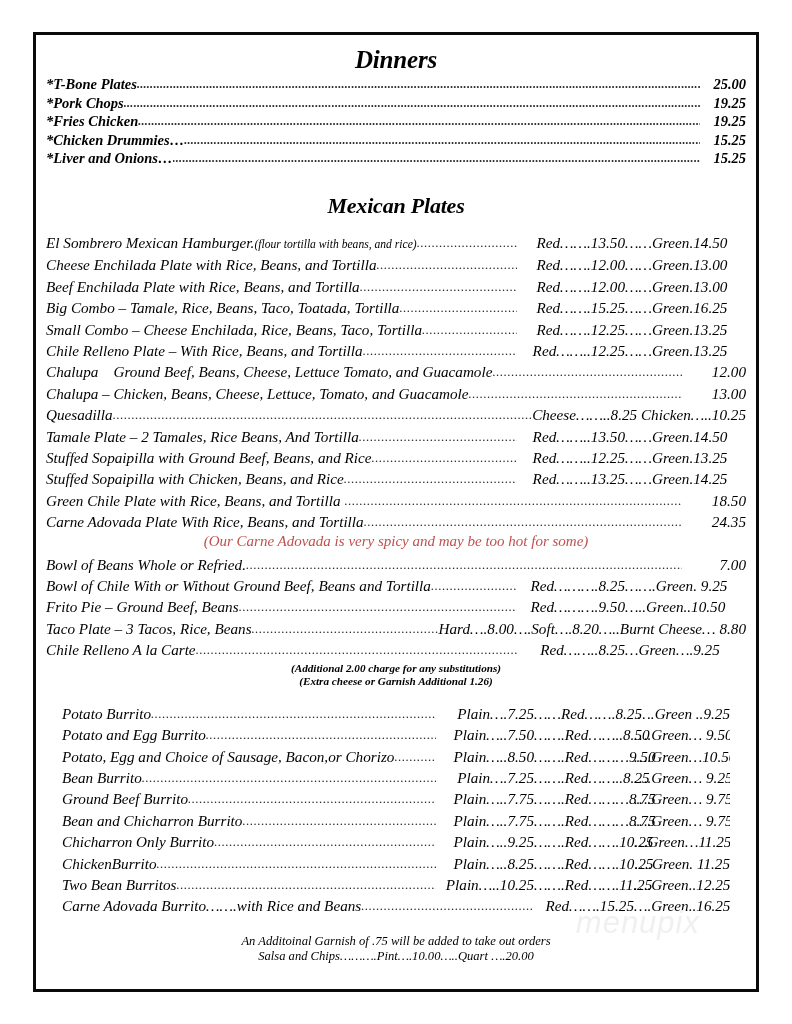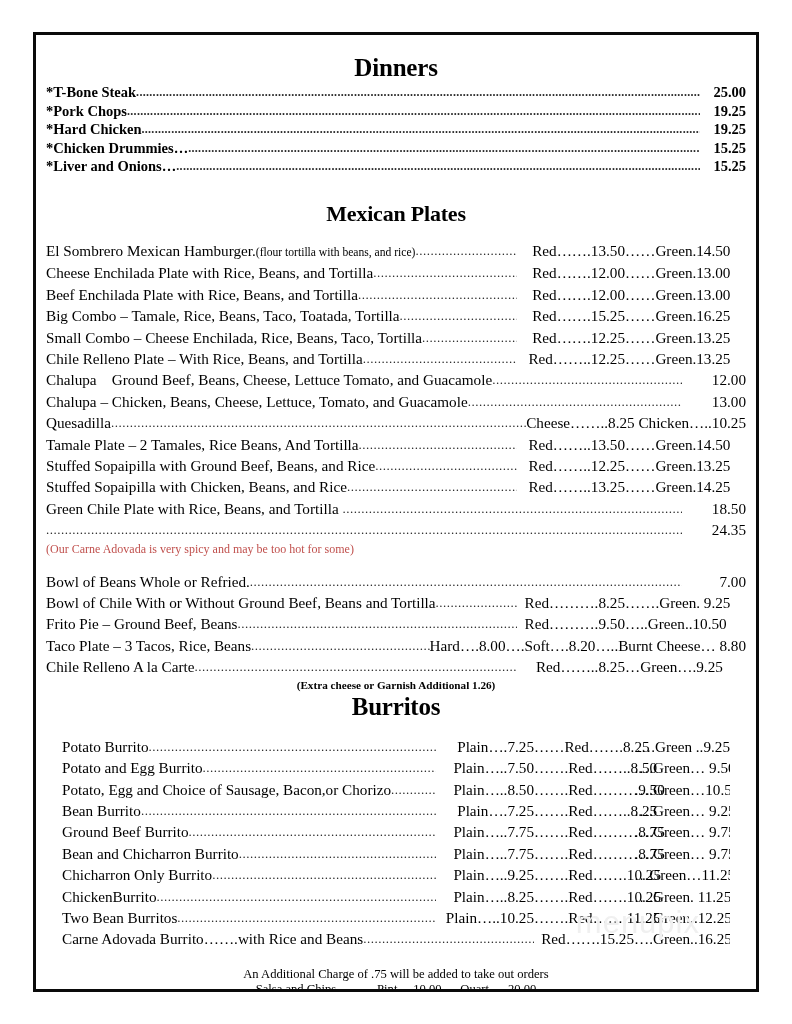--- a/index.html
+++ b/index.html
@@ -20,24 +20,25 @@
     left: 33px;
     top: 32px;
     width: 726px;
     height: 960px;
     border: 3px solid #0a0a0a;
     box-sizing: border-box;
     background: #ffffff;
     overflow: hidden;
   }
   .inner {
-    padding: 12px 10px 0 10px;
+    padding: 4px 10px 0 10px;
     position: relative;
     height: 100%;
     box-sizing: border-box;
+    font-style: italic;
   }
 
   
   .section-title {
     text-align: center;
     font-weight: bold;
     font-family: "Liberation Serif", "DejaVu Serif", serif;
     letter-spacing: -0.2px;
   }
   .title-dinners {
@@ -102,22 +103,23 @@
     line-height: 20.4px;
   }
   .sub-desc { font-size: 11.6px; }
 
   
   .p-red   { display:inline-block; width: 108px; }
   .p-green { display:inline-block; width: 121px; text-align: left; }
   .p-solo  { display:inline-block; width: 64px; text-align: right; }
 
   .note-red {
+    text-align: center;
     color: #c0504d;
-    font-size: 12px;
+    font-size: 15px;
     line-height: 15px;
     margin: 0 0 1px 0;
     font-family: "Liberation Serif", "DejaVu Serif", serif;
   }
   .fineprint {
     text-align: center;
     font-weight: bold;
     font-size: 11.2px;
     line-height: 13px;
     margin: 0;
@@ -147,69 +149,69 @@
   }
 </style>
 </head>
 <body>
 
 <div id="menu-page">
   <div class="inner">
 
     <div class="section-title title-dinners">Dinners</div>
     <div class="dinners-list" id="dinners-list">
-        <div class="row "><span class="nm">*T-Bone Steak</span><span class="dots">............................................................................................................................................................................................................................</span><span class="pr">25.00</span></div>
+        <div class="row "><span class="nm">*T-Bone Plates</span><span class="dots">............................................................................................................................................................................................................................</span><span class="pr">25.00</span></div>
         <div class="row "><span class="nm">*Pork Chops</span><span class="dots">............................................................................................................................................................................................................................</span><span class="pr">19.25</span></div>
-        <div class="row "><span class="nm">*Hard Chicken</span><span class="dots">............................................................................................................................................................................................................................</span><span class="pr">19.25</span></div>
+        <div class="row "><span class="nm">*Fries Chicken</span><span class="dots">............................................................................................................................................................................................................................</span><span class="pr">19.25</span></div>
         <div class="row "><span class="nm">*Chicken Drummies…</span><span class="dots">............................................................................................................................................................................................................................</span><span class="pr">15.25</span></div>
         <div class="row "><span class="nm">*Liver and Onions…</span><span class="dots">............................................................................................................................................................................................................................</span><span class="pr">15.25</span></div>
       </div>
 
     <div class="section-title title-mexican">Mexican Plates</div>
     <div class="plates-list" id="plates-list">
         <div class="row "><span class="nm">El Sombrero Mexican Hamburger.<span class="sub-desc">(flour tortilla with beans, and rice)</span></span><span class="dots">............................................................................................................................................................................................................................</span><span class="pr"><span class="p-red">Red…….13.50</span><span class="p-green">……Green.14.50</span></span></div>
         <div class="row "><span class="nm">Cheese Enchilada Plate with Rice, Beans, and Tortilla</span><span class="dots">............................................................................................................................................................................................................................</span><span class="pr"><span class="p-red">Red…….12.00</span><span class="p-green">……Green.13.00</span></span></div>
         <div class="row "><span class="nm">Beef Enchilada Plate with Rice, Beans, and Tortilla</span><span class="dots">............................................................................................................................................................................................................................</span><span class="pr"><span class="p-red">Red…….12.00</span><span class="p-green">……Green.13.00</span></span></div>
         <div class="row "><span class="nm">Big Combo – Tamale, Rice, Beans, Taco, Toatada, Tortilla</span><span class="dots">............................................................................................................................................................................................................................</span><span class="pr"><span class="p-red">Red…….15.25</span><span class="p-green">……Green.16.25</span></span></div>
         <div class="row "><span class="nm">Small Combo – Cheese Enchilada, Rice, Beans, Taco, Tortilla</span><span class="dots">............................................................................................................................................................................................................................</span><span class="pr"><span class="p-red">Red…….12.25</span><span class="p-green">……Green.13.25</span></span></div>
         <div class="row "><span class="nm">Chile Relleno Plate – With Rice, Beans, and Tortilla</span><span class="dots">............................................................................................................................................................................................................................</span><span class="pr"><span class="p-red">Red……..12.25</span><span class="p-green">……Green.13.25</span></span></div>
         <div class="row "><span class="nm">Chalupa    Ground Beef, Beans, Cheese, Lettuce Tomato, and Guacamole</span><span class="dots">............................................................................................................................................................................................................................</span><span class="pr p-solo">12.00</span></div>
         <div class="row "><span class="nm">Chalupa – Chicken, Beans, Cheese, Lettuce, Tomato, and Guacamole</span><span class="dots">............................................................................................................................................................................................................................</span><span class="pr p-solo">13.00</span></div>
         <div class="row "><span class="nm">Quesadilla</span><span class="dots">............................................................................................................................................................................................................................</span><span class="pr"><span>Cheese……..8.25</span><span> Chicken…..10.25</span></span></div>
         <div class="row "><span class="nm">Tamale Plate – 2 Tamales, Rice Beans, And Tortilla</span><span class="dots">............................................................................................................................................................................................................................</span><span class="pr"><span class="p-red">Red……..13.50</span><span class="p-green">……Green.14.50</span></span></div>
         <div class="row "><span class="nm">Stuffed Sopaipilla with Ground Beef, Beans, and Rice</span><span class="dots">............................................................................................................................................................................................................................</span><span class="pr"><span class="p-red">Red……..12.25</span><span class="p-green">……Green.13.25</span></span></div>
         <div class="row "><span class="nm">Stuffed Sopaipilla with Chicken, Beans, and Rice</span><span class="dots">............................................................................................................................................................................................................................</span><span class="pr"><span class="p-red">Red……..13.25</span><span class="p-green">……Green.14.25</span></span></div>
         <div class="row "><span class="nm">Green Chile Plate with Rice, Beans, and Tortilla </span><span class="dots">............................................................................................................................................................................................................................</span><span class="pr p-solo">18.50</span></div>
-        <div class="row "><span class="dots">............................................................................................................................................................................................................................</span><span class="pr p-solo">24.35</span></div>
+        <div class="row "><span class="nm">Carne Adovada Plate With Rice, Beans, and Tortilla</span><span class="dots">............................................................................................................................................................................................................................</span><span class="pr p-solo">24.35</span></div>
       </div>
 
     <div class="note-red">(Our Carne Adovada is very spicy and may be too hot for some)</div>
 
-    <div class="plates-list" style="margin-top:15px" id="plates-list-2">
+    <div class="plates-list" style="margin-top:6px" id="plates-list-2">
         <div class="row "><span class="nm">Bowl of Beans Whole or Refried.</span><span class="dots">............................................................................................................................................................................................................................</span><span class="pr p-solo">7.00</span></div>
         <div class="row "><span class="nm">Bowl of Chile With or Without Ground Beef, Beans and Tortilla</span><span class="dots">............................................................................................................................................................................................................................</span><span class="pr"><span class="p-red">Red……….8.25</span><span class="p-green">…….Green. 9.25</span></span></div>
         <div class="row "><span class="nm">Frito Pie – Ground Beef, Beans</span><span class="dots">............................................................................................................................................................................................................................</span><span class="pr"><span class="p-red">Red……….9.50</span><span class="p-green">…..Green..10.50</span></span></div>
         <div class="row "><span class="nm">Taco Plate – 3 Tacos, Rice, Beans</span><span class="dots">............................................................................................................................................................................................................................</span><span class="pr"><span>Hard….8.00</span><span>….Soft….8.20</span><span>…..Burnt Cheese… 8.80</span></span></div>
         <div class="row "><span class="nm">Chile Relleno A la Carte</span><span class="dots">............................................................................................................................................................................................................................</span><span class="pr"><span class="p-red">Red……..8.25</span><span class="p-green">…Green….9.25</span></span></div>
       </div>
 
+    <div class="fineprint">(Additional 2.00 charge for any substitutions)</div>
     <div class="fineprint">(Extra cheese or Garnish Additional 1.26)</div>
 
-    <div class="section-title title-burritos">Burritos</div>
     <div class="burritos-list" id="burritos-list">
         <div class="row "><span class="nm">Potato Burrito</span><span class="dots">............................................................................................................................................................................................................................</span><span class="pr"><span class="b-plain">Plain….7.25</span><span class="b-red">……Red…….8.25</span><span class="b-green">….Green ..9.25</span></span></div>
         <div class="row "><span class="nm">Potato and Egg Burrito</span><span class="dots">............................................................................................................................................................................................................................</span><span class="pr"><span class="b-plain">Plain…..7.50</span><span class="b-red">…….Red……..8.50</span><span class="b-green">….Green… 9.50</span></span></div>
         <div class="row "><span class="nm">Potato, Egg and Choice of Sausage, Bacon,or Chorizo</span><span class="dots">............................................................................................................................................................................................................................</span><span class="pr"><span class="b-plain">Plain…..8.50</span><span class="b-red">…….Red………9.50</span><span class="b-green">….Green…10.50</span></span></div>
         <div class="row "><span class="nm">Bean Burrito</span><span class="dots">............................................................................................................................................................................................................................</span><span class="pr"><span class="b-plain">Plain….7.25</span><span class="b-red">…….Red……..8.25</span><span class="b-green">….Green… 9.25</span></span></div>
         <div class="row "><span class="nm">Ground Beef Burrito</span><span class="dots">............................................................................................................................................................................................................................</span><span class="pr"><span class="b-plain">Plain…..7.75</span><span class="b-red">…….Red………8.75</span><span class="b-green">….Green… 9.75</span></span></div>
         <div class="row "><span class="nm">Bean and Chicharron Burrito</span><span class="dots">............................................................................................................................................................................................................................</span><span class="pr"><span class="b-plain">Plain…..7.75</span><span class="b-red">…….Red………8.75</span><span class="b-green">….Green… 9.75</span></span></div>
         <div class="row "><span class="nm">Chicharron Only Burrito</span><span class="dots">............................................................................................................................................................................................................................</span><span class="pr"><span class="b-plain">Plain…..9.25</span><span class="b-red">…….Red…….10.25</span><span class="b-green">…Green…11.25</span></span></div>
         <div class="row "><span class="nm">ChickenBurrito</span><span class="dots">............................................................................................................................................................................................................................</span><span class="pr"><span class="b-plain">Plain…..8.25</span><span class="b-red">…….Red…….10.25</span><span class="b-green">….Green. 11.25</span></span></div>
         <div class="row "><span class="nm">Two Bean Burritos</span><span class="dots">............................................................................................................................................................................................................................</span><span class="pr"><span class="b-plain">Plain…..10.25</span><span class="b-red">…….Red…….11.25</span><span class="b-green">….Green..12.25</span></span></div>
         <div class="row "><span class="nm">Carne Adovada Burrito…….with Rice and Beans</span><span class="dots">............................................................................................................................................................................................................................</span><span class="pr"><span class="b-red">Red…….15.25</span><span class="b-green">….Green..16.25</span></span></div>
       </div>
 
-    <div class="fineprint-plain">An Additional Charge of .75 will be added to take out orders</div>
+    <div class="fineprint-plain">An Additoinal Garnish of .75 will be added to take out orders</div>
     <div class="fineprint-plain">Salsa and Chips……….Pint….10.00…..Quart ….20.00</div>
 
     <div class="watermark">menupix</div>
   </div>
 </div>
 
 </body></html>

